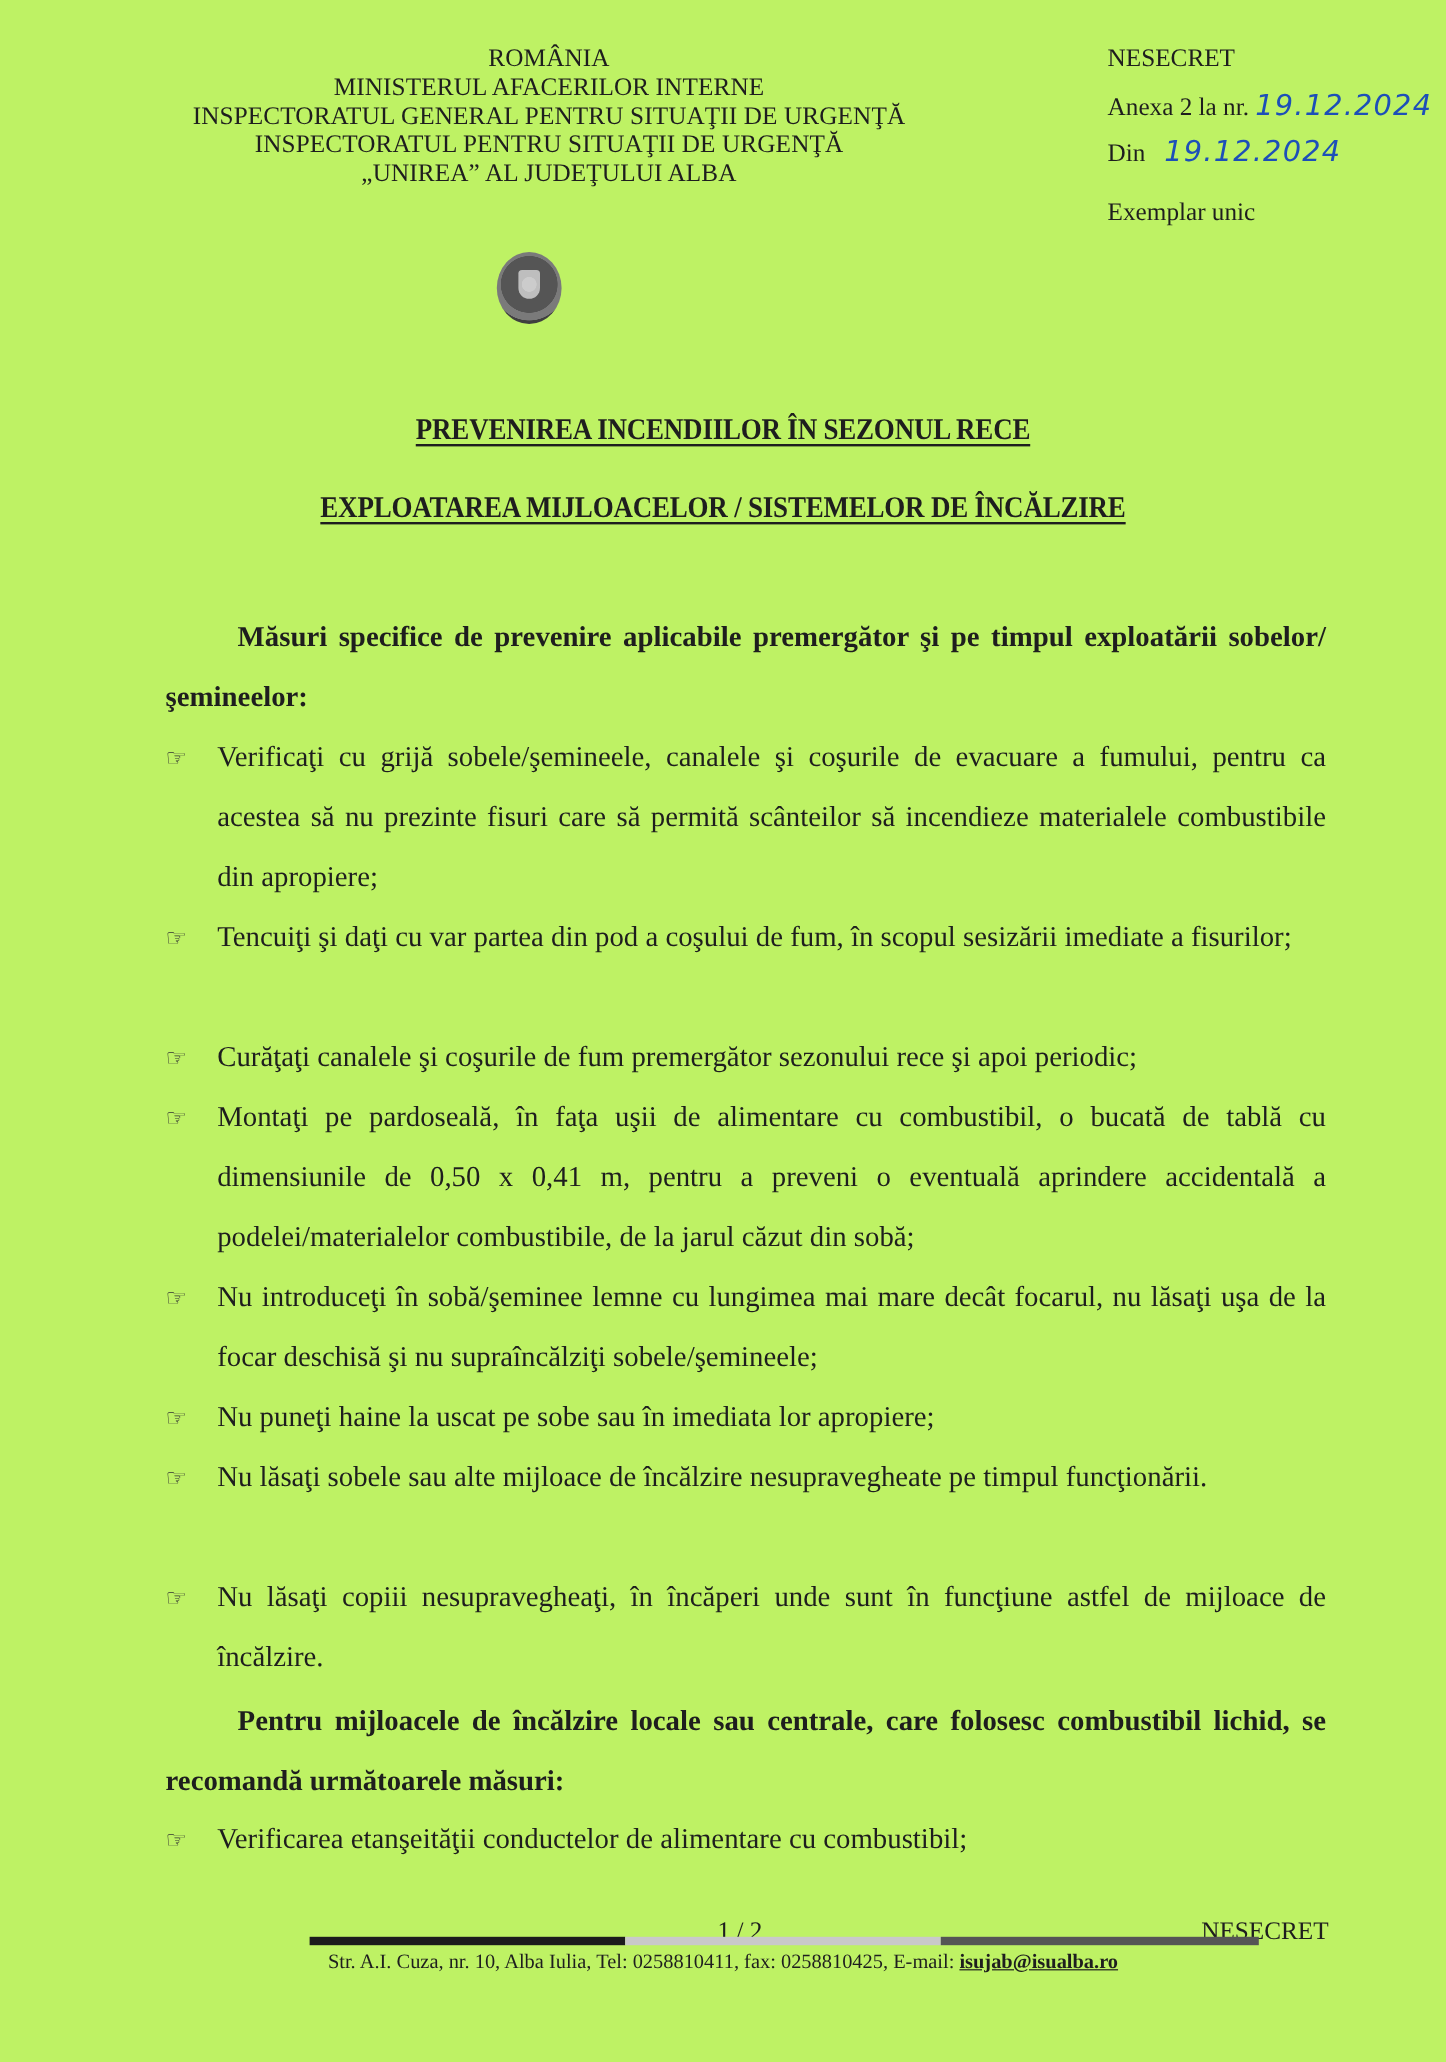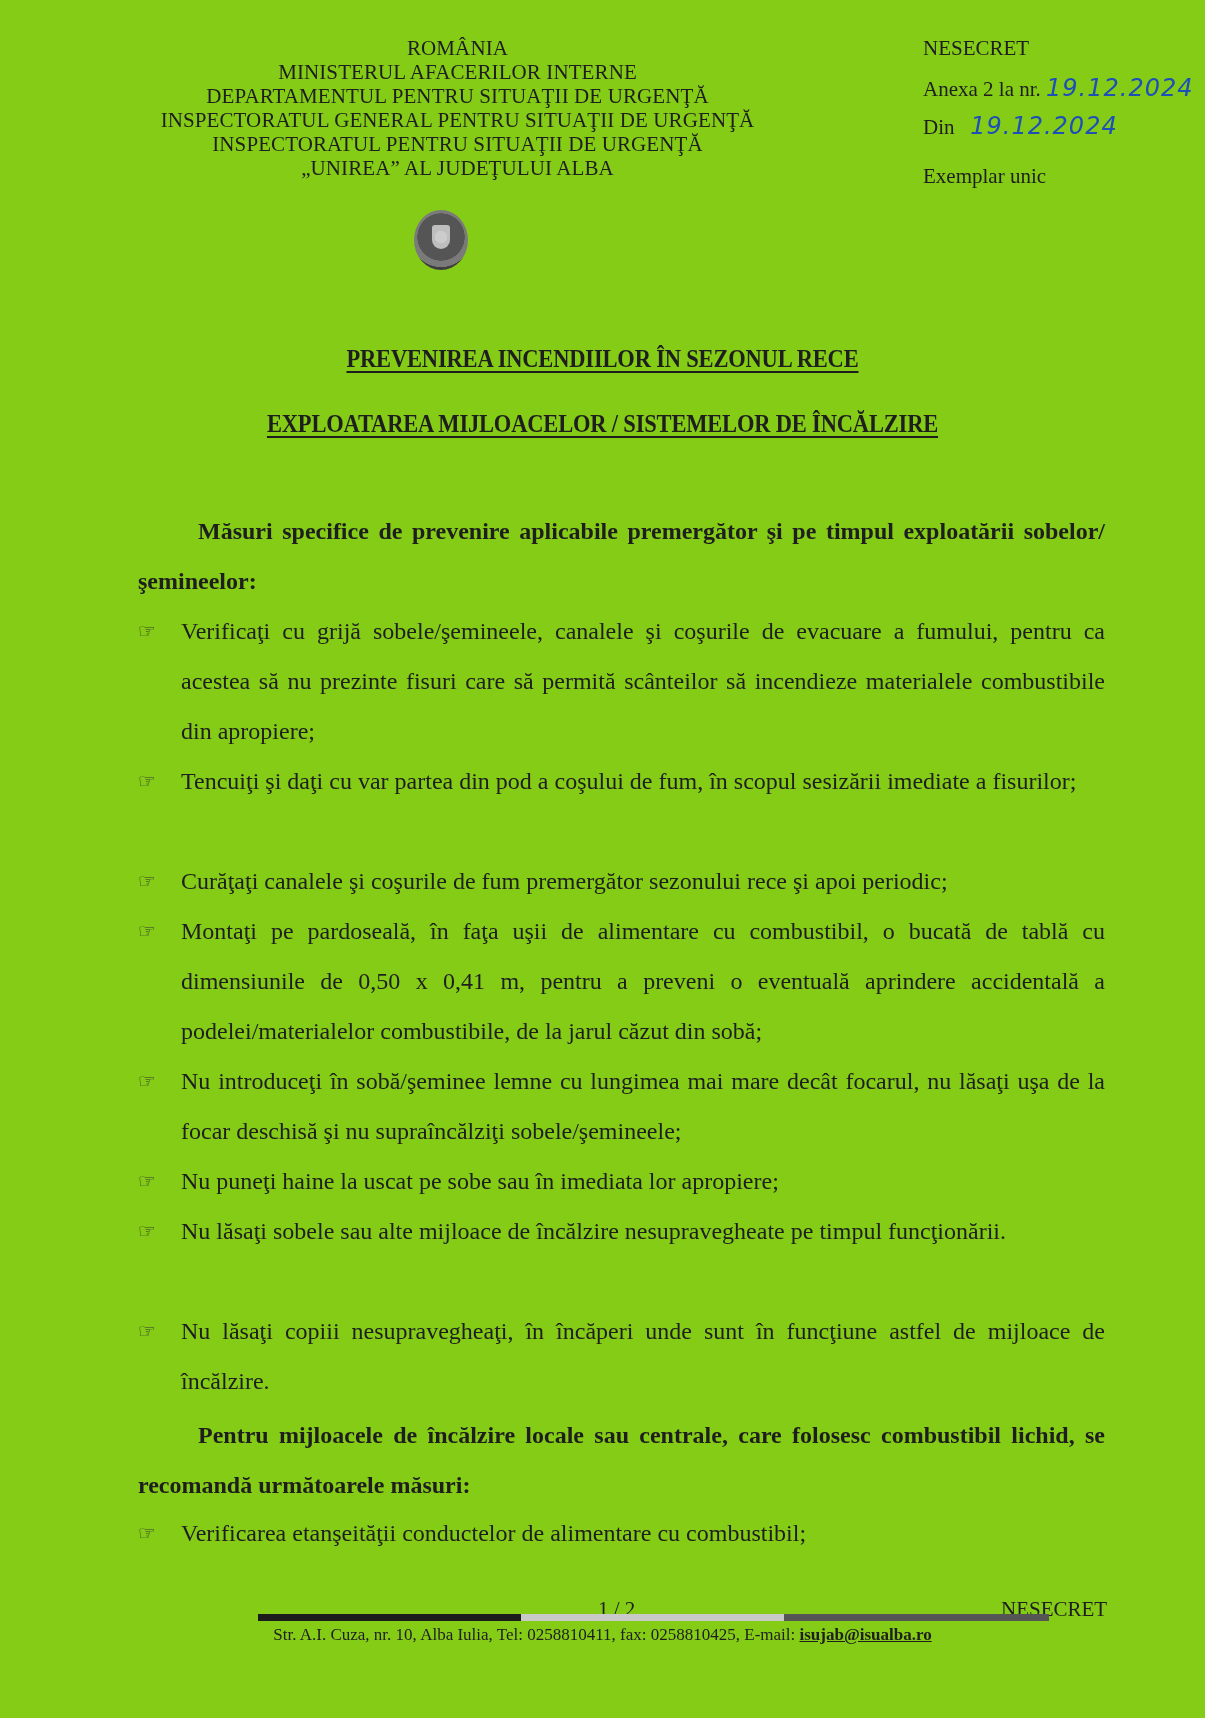--- a/index.html
+++ b/index.html
@@ -1,21 +1,21 @@
 <!DOCTYPE html>
 <html><head>
   <meta charset="utf-8">
   <style>
     html, body { margin: 0; padding: 0; background: #ffffff; }
     body {
       width: 1205px; height: 1718px; position: relative; overflow: hidden;
       font-family: "Liberation Serif", "DejaVu Serif", serif;
       color: #1e1e1e;
     }
-    .page { position: absolute; left: 0; top: 0; width: 1205px; height: 1718px; background: #84cc16; }
+    .page { position: absolute; left: 0; top: 0; width: 1205px; height: 1718px; background: #bef264; }
 
     
     .inst {
       position: absolute; left: 90px; top: 36px; width: 735px;
       text-align: center; font-size: 21px; line-height: 24px; letter-spacing: 0.1px;
     }
     .inst div { white-space: nowrap; }
     .seal {
       position: absolute; left: 414px; top: 210px; width: 54px; height: 60px;
       border-radius: 50%;
@@ -72,21 +72,20 @@
     .address .mail { font-weight: bold; text-decoration: underline; }
   </style>
 </head>
 <body>
 
 <div class="page">
 
   <div class="inst">
     <div>ROMÂNIA</div>
     <div>MINISTERUL AFACERILOR INTERNE</div>
-    <div>DEPARTAMENTUL PENTRU SITUAŢII DE URGENŢĂ</div>
     <div>INSPECTORATUL GENERAL PENTRU SITUAŢII DE URGENŢĂ</div>
     <div>INSPECTORATUL PENTRU SITUAŢII DE URGENŢĂ</div>
     <div>„UNIREA” AL JUDEŢULUI ALBA</div>
   </div>
   <div class="seal">
     <div class="shield"></div>
   </div>
 
   <div class="rh">
     <div class="row" style="top:0px;">NESECRET</div>

